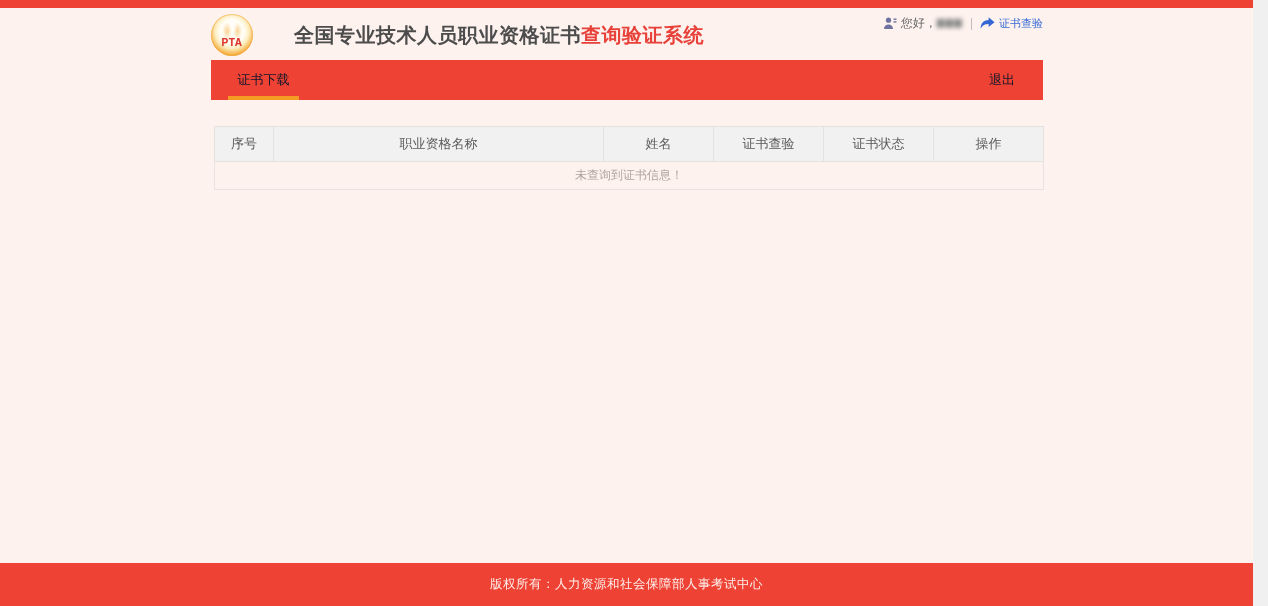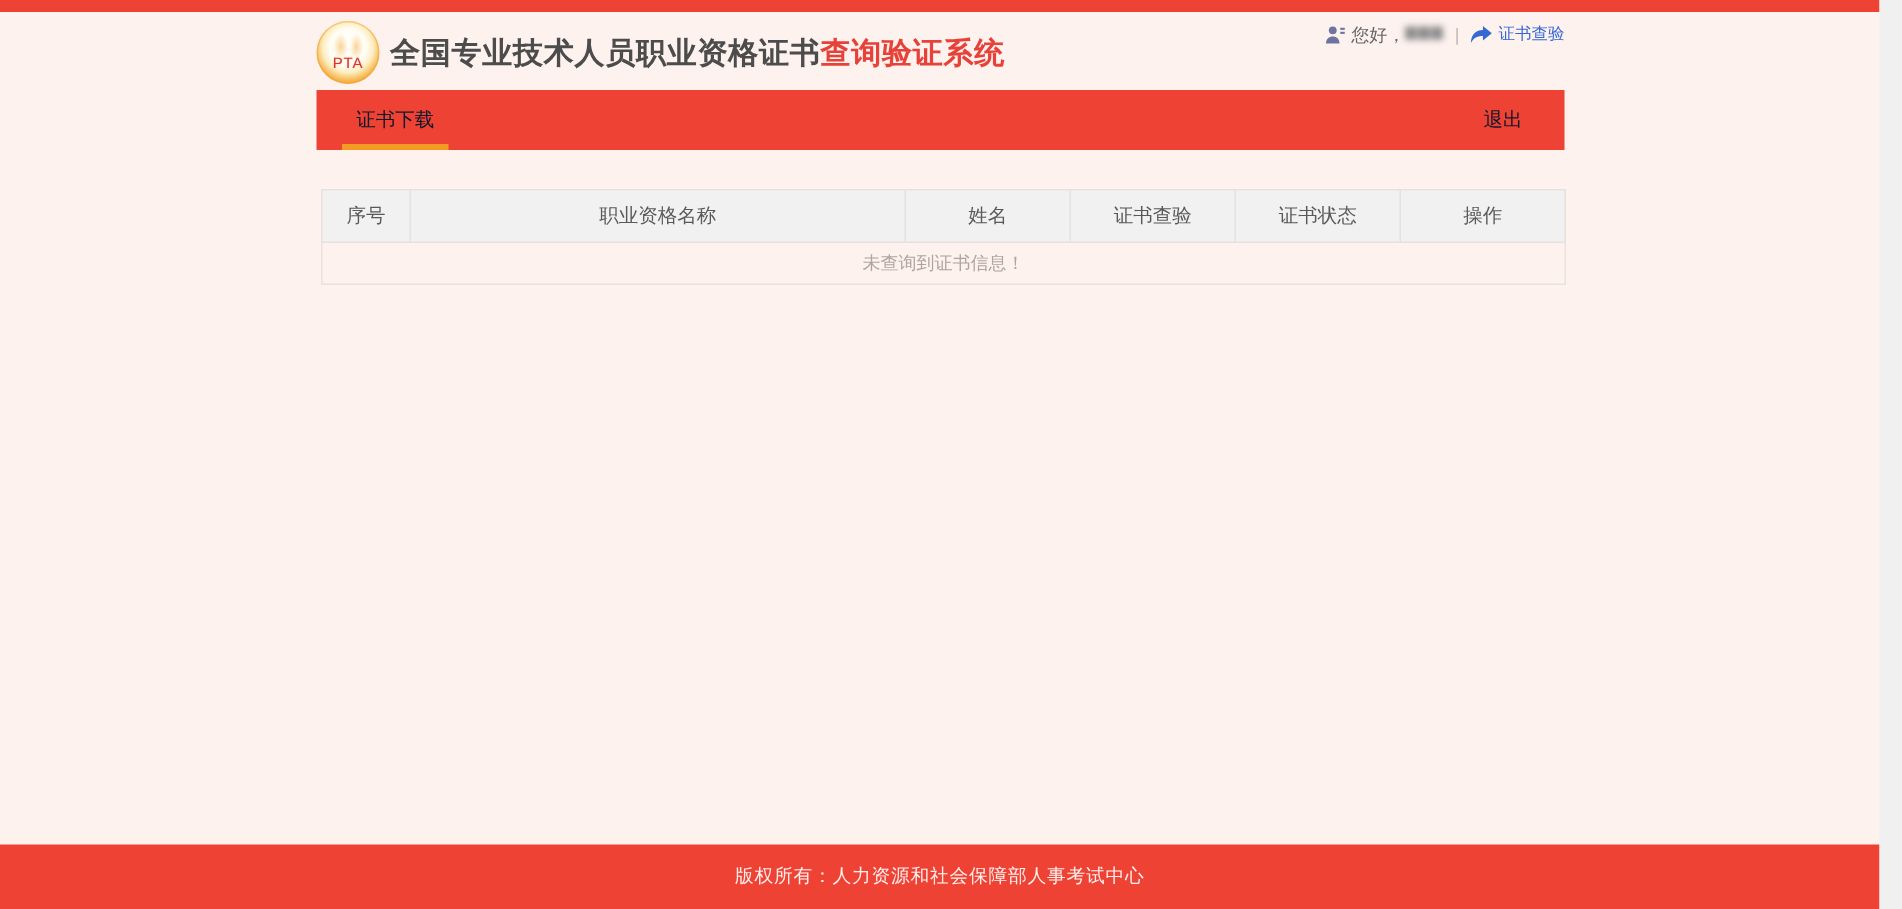--- a/index.html
+++ b/index.html
@@ -35,25 +35,25 @@
   .logo::before { 
     content:""; position:absolute; left:9px; top:5px; width:24px; height:20px;
     background:
       radial-gradient(ellipse 7px 12px at 30% 60%, rgba(246,177,74,.55), transparent 70%),
       radial-gradient(ellipse 7px 14px at 50% 45%, rgba(255,255,255,.9), transparent 75%),
       radial-gradient(ellipse 7px 12px at 72% 60%, rgba(246,177,74,.55), transparent 70%);
     border-radius:50% 50% 40% 40%;
   }
   .logo-text {
     position:absolute; bottom:8px; left:50%; transform:translateX(-50%);
-    font-size:10px; font-weight:normal; color:#dd352b; letter-spacing:.5px;
+    font-size:10px; font-weight:bold; color:#dd352b; letter-spacing:.5px;
     text-shadow:0 0 1px rgba(221,53,43,.4);
   }
   .site-title { margin-left:7px; font-size:20px; font-weight:bold; letter-spacing:.5px; white-space:nowrap; }
-  .site-title .t-main { color:#4c4c4c; }
+  .site-title .t-main { color:#4c4c4c;margin-left:34px; }
   .site-title .t-accent { color:#e8413a; }
   
   .user-area {
     display:flex; align-items:center; margin-top:7px; font-size:12px; color:#666;
     height:16px; line-height:16px;
   }
   .person-icon { width:14px; height:13px; margin-right:4px; display:inline-block; }
   .name-masked {
     display:inline-block; color:#8c8c8c; font-size:10px; letter-spacing:1px;
     filter:blur(2px); transform:translateY(-1px); user-select:none;

